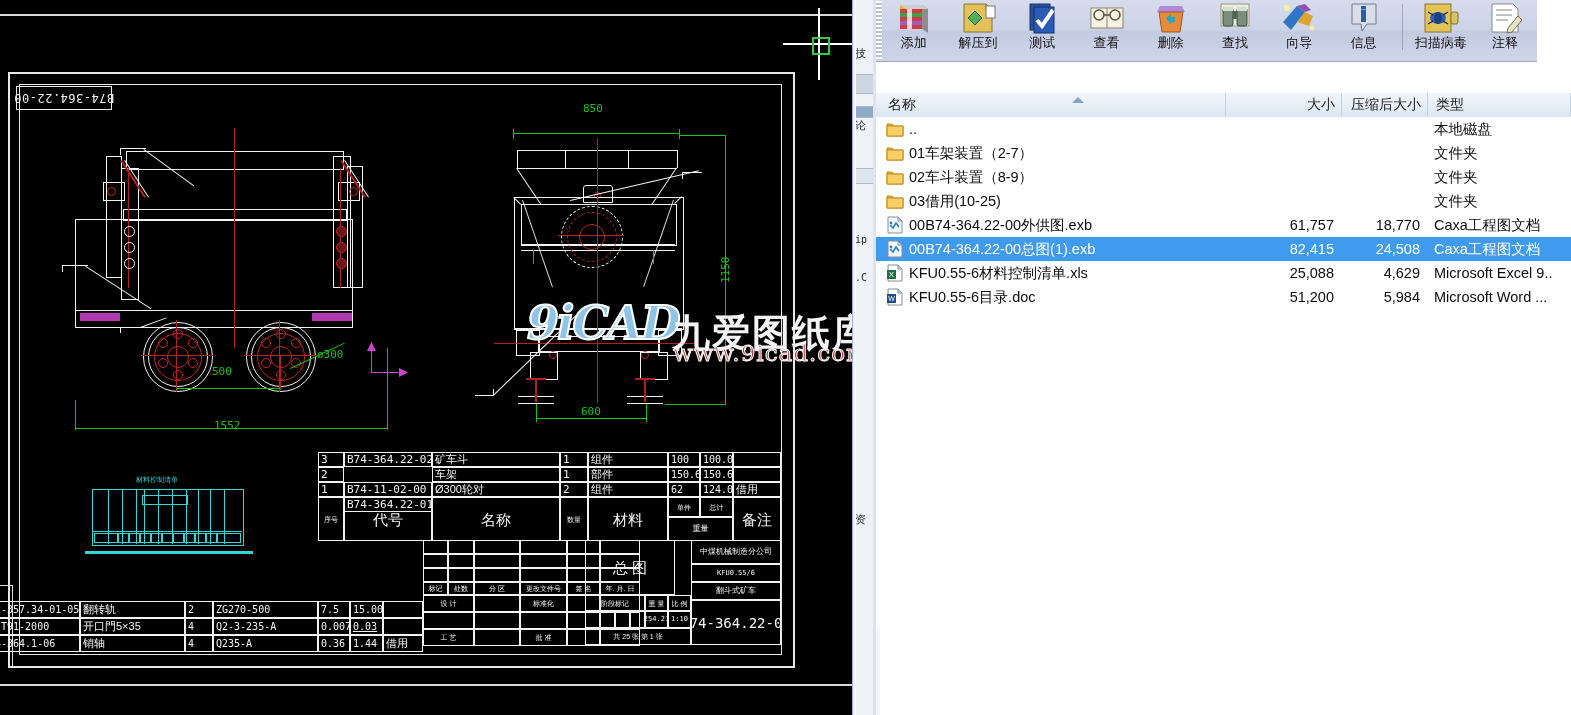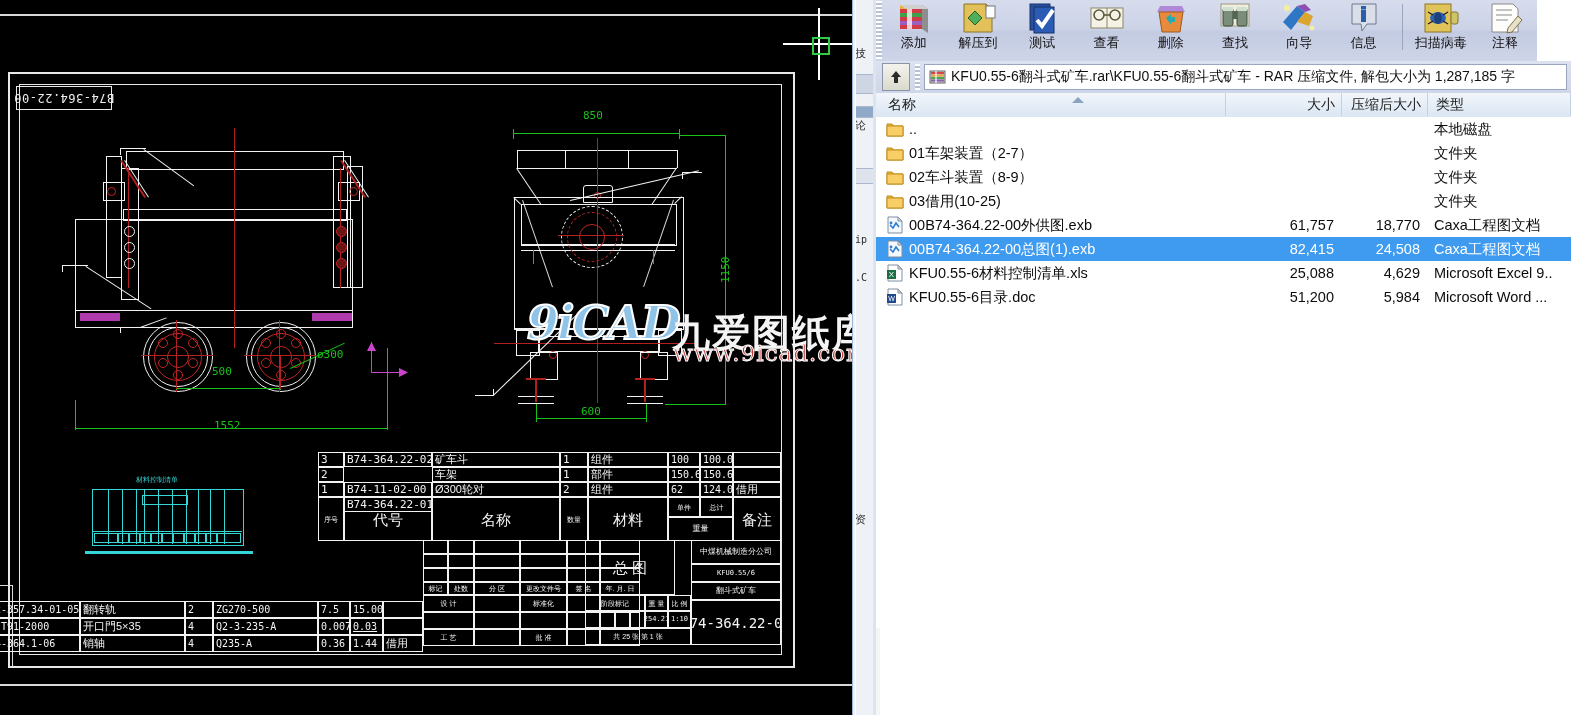--- a/index.html
+++ b/index.html
@@ -218,21 +218,21 @@
       <div class="ml" style="left:371px;top:372px;width:36px;height:1px;"></div>
       <div class="ml" style="left:367px;top:342px;width:9px;height:9px;clip-path:polygon(50% 0,100% 100%,0 100%);background:#cc44cc;"></div>
       <div class="ml" style="left:399px;top:368px;width:9px;height:9px;clip-path:polygon(100% 50%,0 0,0 100%);background:#cc44cc;"></div>
     </div>
 
     <div>
 
       <div class="gl" style="left:513px;top:133px;width:166px;height:1px;"></div>
       <div class="gl" style="left:513px;top:129px;width:1px;height:10px;"></div>
       <div class="gl" style="left:679px;top:129px;width:1px;height:10px;"></div>
-      <div class="dimtxt" style="left:583px;top:109px;text-align:right;">850</div>
+      <div class="dimtxt" style="left:583px;top:102px;text-align:right;">850</div>
 
       <div class="wl" style="left:517px;top:150px;width:160px;height:1px;"></div>
       <div class="wl" style="left:517px;top:168px;width:160px;height:1px;"></div>
       <div class="wl" style="left:517px;top:150px;width:1px;height:18px;"></div>
       <div class="wl" style="left:677px;top:150px;width:1px;height:18px;"></div>
       <div class="wl" style="left:565px;top:150px;width:1px;height:18px;"></div>
       <div class="wl" style="left:628px;top:150px;width:1px;height:18px;"></div>
       <div class="wl" style="left:517px;top:168px;width:44px;height:1px;transform:rotate(56deg);transform-origin:left top;"></div>
       <div class="wl" style="left:677px;top:168px;width:44px;height:1px;transform:rotate(124deg);transform-origin:left top;"></div>
 
@@ -567,39 +567,20 @@
               <polygon points="7,2 28,2 33,7 33,30 7,30" fill="#fdfdfb" stroke="#8a8a8a"></polygon>
               <line x1="11" y1="8" x2="27" y2="8" stroke="#8a8a8a"></line>
               <line x1="11" y1="13" x2="27" y2="13" stroke="#8a8a8a"></line>
               <line x1="11" y1="18" x2="23" y2="18" stroke="#8a8a8a"></line>
               <polygon points="23,26 33,14 37,18 27,30 22,31" fill="#e8e2c8" stroke="#7a6f48"></polygon>
             </svg></span>
           <span class="lb">注释</span>
         </div>
       </div>
 
-    <div class="rar-addr">
-      <div class="upbtn">
-        <svg width="16" height="16" viewBox="0 0 16 16">
-          <polygon points="8,2 13,8 10,8 10,14 6,14 6,8 3,8" fill="#2b2b2b"></polygon>
-        </svg>
-      </div>
-      <div class="addr-grip"></div>
-      <div class="addr-box">
-        <svg width="18" height="16" viewBox="0 0 18 16" style="margin-left:4px;flex:0 0 18px;">
-          <rect x="1" y="2" width="15" height="12" fill="#c8c8c8" stroke="#6a6a6a"></rect>
-          <rect x="2" y="3" width="13" height="2" fill="#d8434d"></rect>
-          <rect x="2" y="5.5" width="13" height="2" fill="#e8a33a"></rect>
-          <rect x="2" y="8" width="13" height="2" fill="#4ca64c"></rect>
-          <rect x="2" y="10.5" width="13" height="2" fill="#8c5fb5"></rect>
-          <rect x="6" y="2" width="2" height="12" fill="#ffffff" opacity=".6"></rect>
-        </svg>
-        <span class="atxt">KFU0.55-6翻斗式矿车.rar\KFU0.55-6翻斗式矿车 - RAR 压缩文件, 解包大小为 1,287,185 字</span>
-      </div>
-    </div>
 
     <div class="rar-hdr" id="rar-hdr">
       <div class="sortarrow"></div>
     <div class="hcell l" style="left: 4px; width: 346px;">名称</div>
         <div class="hcell r" style="left: 350px; width: 116px;">大小</div>
         <div class="hcell r" style="left: 466px; width: 86px;">压缩后大小</div>
         <div class="hcell l" style="left: 552px; width: 143px;">类型</div>
       </div>
 
     <div class="rar-list" id="rar-list">

